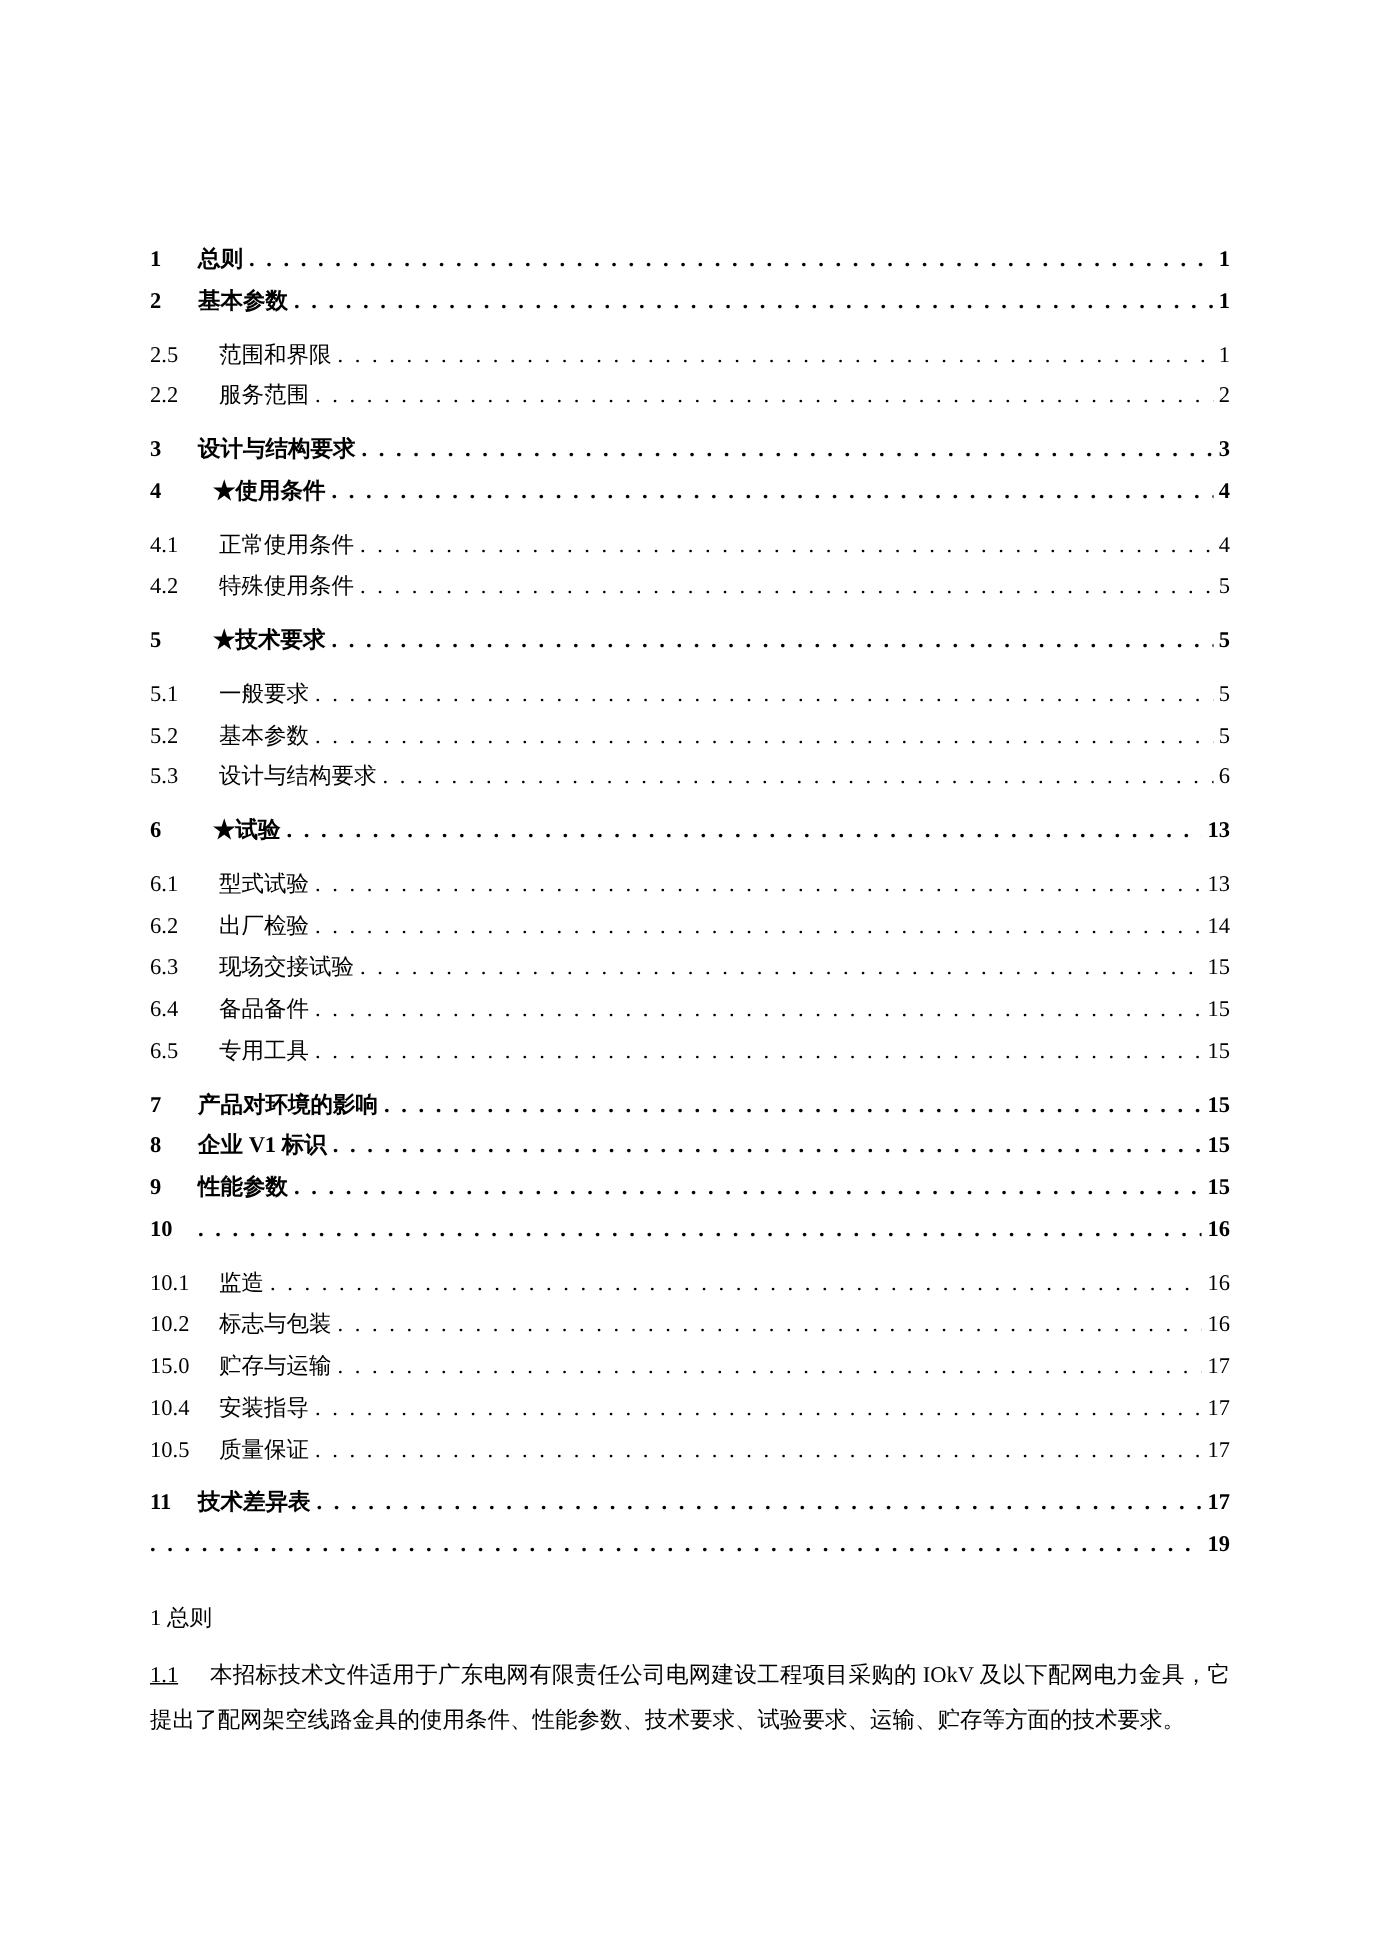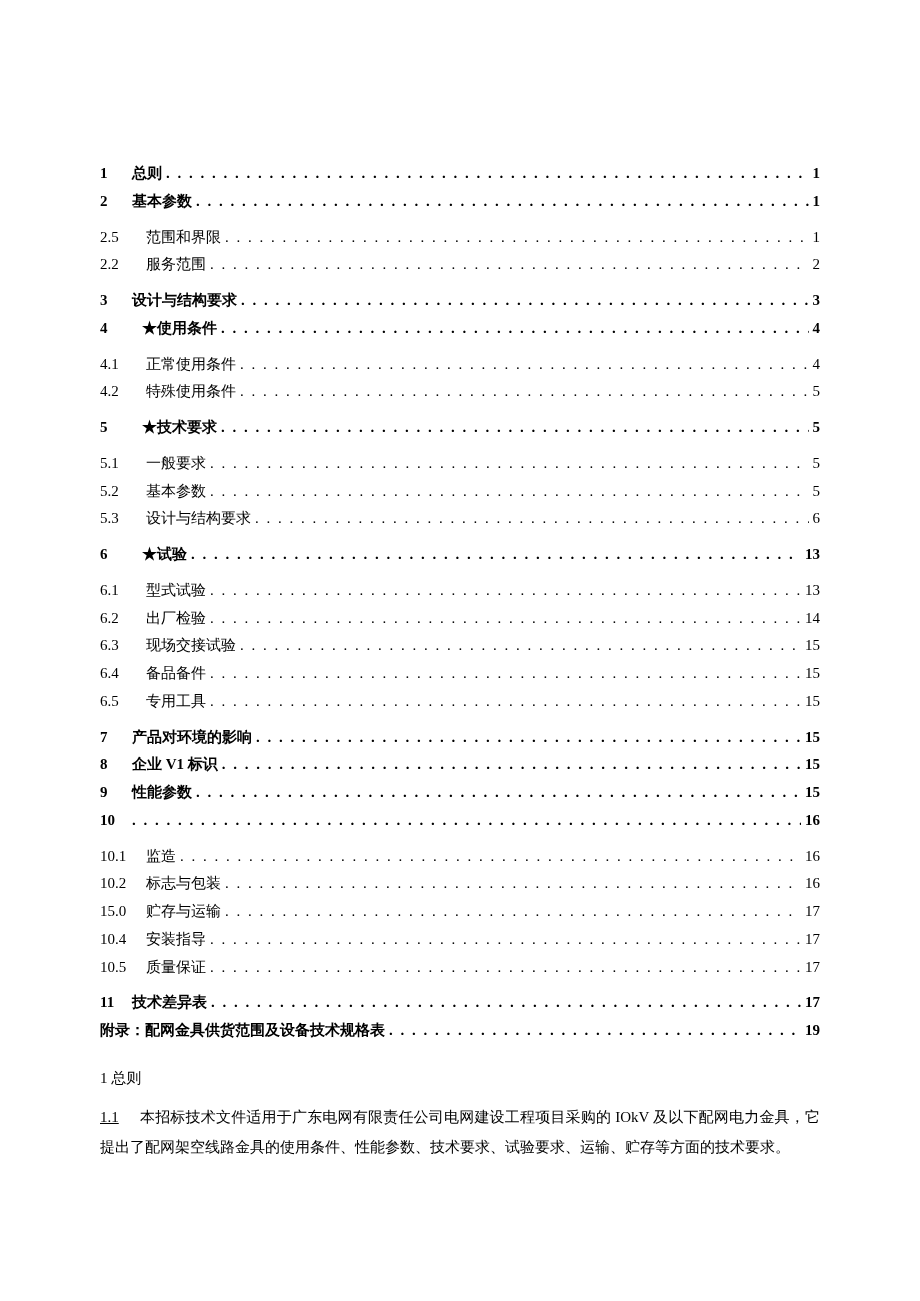--- a/index.html
+++ b/index.html
@@ -247,21 +247,20 @@
       </div>
       <div style="height: 8px;"></div>
       <div class="toc-row bold">
         <span class="toc-num">11</span>
         <span class="toc-title">技术差异表</span>
         <span class="dots"></span>
         <span class="toc-page">17</span>
       </div>
       <div class="toc-row bold">
         <span class="toc-num" style="min-width: 0px;"></span>
-        <span class="toc-title">附录：配网金具供货范围及设备技术规格表</span>
         <span class="dots"></span>
         <span class="toc-page">19</span>
       </div>
     </div>
 
   <div class="heading-block">
     <span>1</span>
     <span>总则</span>
   </div>
 

